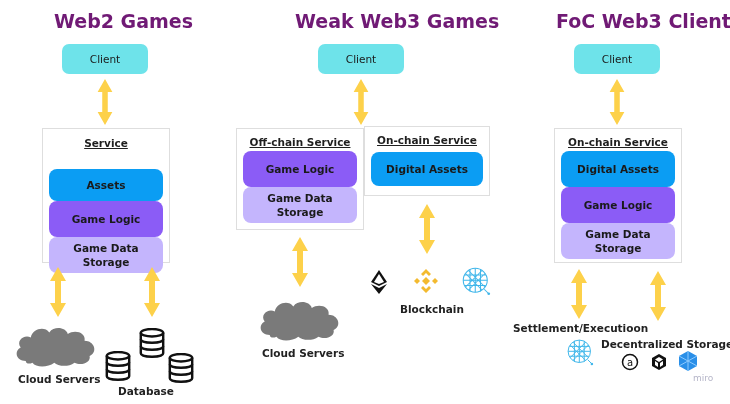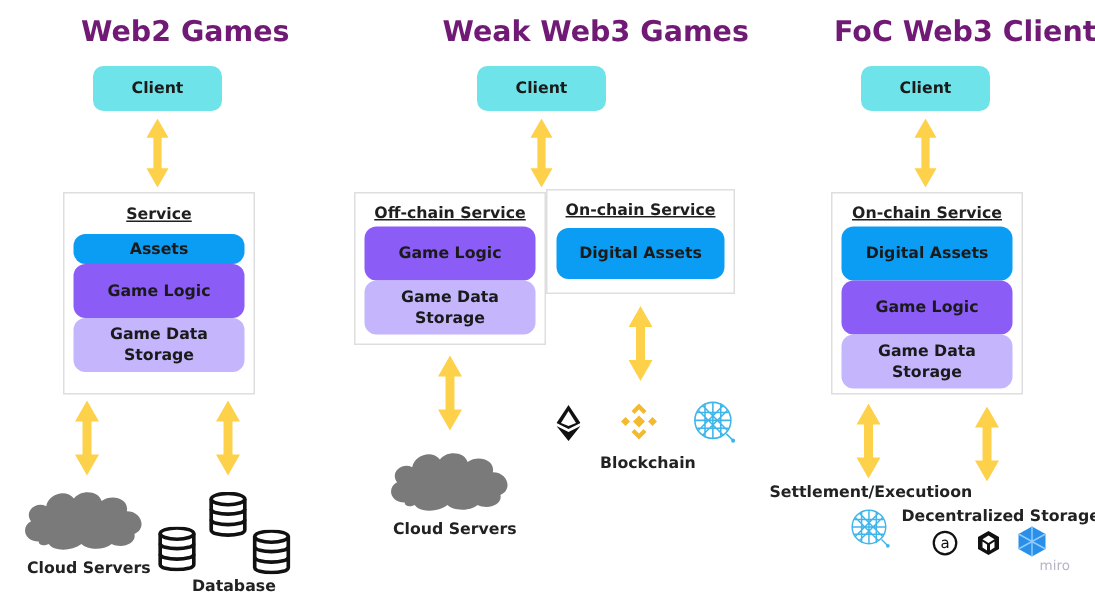--- a/index.html
+++ b/index.html
@@ -1,20 +1,20 @@
 <!DOCTYPE html>
 <html><head>
 <meta charset="utf-8">
 <style>
   html, body { margin:0; padding:0; background:#ffffff; }
   body { width:730px; height:404px; position:relative; overflow:hidden;
          font-family:"DejaVu Sans", sans-serif; color:#1f1f1f; }
   .abs { position:absolute; }
   .title { font-weight:bold; font-size:19px; color:#701a75; white-space:nowrap; }
-  .client { background:#6ee3ea; border-radius:7px; font-weight:bold; font-size:10.5px;
+  .client { background:#6ee3ea; border-radius:7px; font-weight:normal; font-size:10.5px;
             display:flex; align-items:center; justify-content:center; color:#1a1a1a; }
   .frame { border:1px solid #dedede; background:#fff; }
   .frame-label { font-weight:bold; font-size:10.5px; text-align:center; white-space:nowrap;text-decoration:underline; }
   .layer { border-radius:8px; font-weight:bold; font-size:10.5px; display:flex; align-items:center;
            justify-content:center; text-align:center; line-height:1.35; color:#1a1a1a; }
   .assets { background:#0b9df3; }
   .logic { background:#8b5cf6; }
   .storage { background:#c4b5fd; }
   .label { font-weight:bold; font-size:10.5px; white-space:nowrap; color:#222; }
   .miro { font-size:9px; color:#b5b5c8; }
@@ -54,21 +54,21 @@
 </svg>
 
 <div class="abs title" style="left:54px;top:10px">Web2 Games</div>
 <div class="abs client" style="left:62px;top:44px;width:86px;height:30px">Client</div>
 <svg class="abs" style="left:95px;top:79px" width="20" height="46">
     <use href="#darrow" width="20" height="46"></use>
   </svg>
 
 <div class="abs frame" style="left:42px;top:128px;width:126px;height:133px">
   <div class="frame-label" style="margin-top:8px">Service</div>
-  <div class="layer assets" style="margin:7px 6px 0;height:20px">Assets</div>
+  <div class="layer assets" style="margin:20px 6px 0;height:32px">Assets</div>
   <div class="layer logic" style="margin:0 6px;height:36px">Game Logic</div>
   <div class="layer storage" style="margin:0 6px;height:36px;padding:0 6px">Game Data Storage</div>
 </div>
 
 <svg class="abs" style="left:48px;top:263px" width="20" height="58">
     <use href="#darrow" width="20" height="58"></use>
   </svg>
 <svg class="abs" style="left:142px;top:263px" width="20" height="58">
     <use href="#darrow" width="20" height="58"></use>
   </svg>
@@ -80,21 +80,21 @@
 
 <svg class="abs" style="left:138px;top:328px" width="28" height="30">
     <use href="#db" width="28" height="30"></use>
   </svg>
 <svg class="abs" style="left:104px;top:351px" width="28" height="30">
     <use href="#db" width="28" height="30"></use>
   </svg>
 <svg class="abs" style="left:167px;top:353px" width="28" height="30">
     <use href="#db" width="28" height="30"></use>
   </svg>
-<div class="abs label" style="left:128px;top:385px">Database</div>
+<div class="abs label" style="left:118px;top:385px">Database</div>
 
 <div class="abs title" style="left:295px;top:10px">Weak Web3 Games</div>
 <div class="abs client" style="left:318px;top:44px;width:86px;height:30px">Client</div>
 <svg class="abs" style="left:351px;top:79px" width="20" height="46">
     <use href="#darrow" width="20" height="46"></use>
   </svg>
 
 <div class="abs frame" style="left:236px;top:128px;width:126px;height:100px">
   <div class="frame-label" style="margin-top:7px">Off-chain Service</div>
   <div class="layer logic" style="margin:3px 6px 0;height:36px">Game Logic</div>

